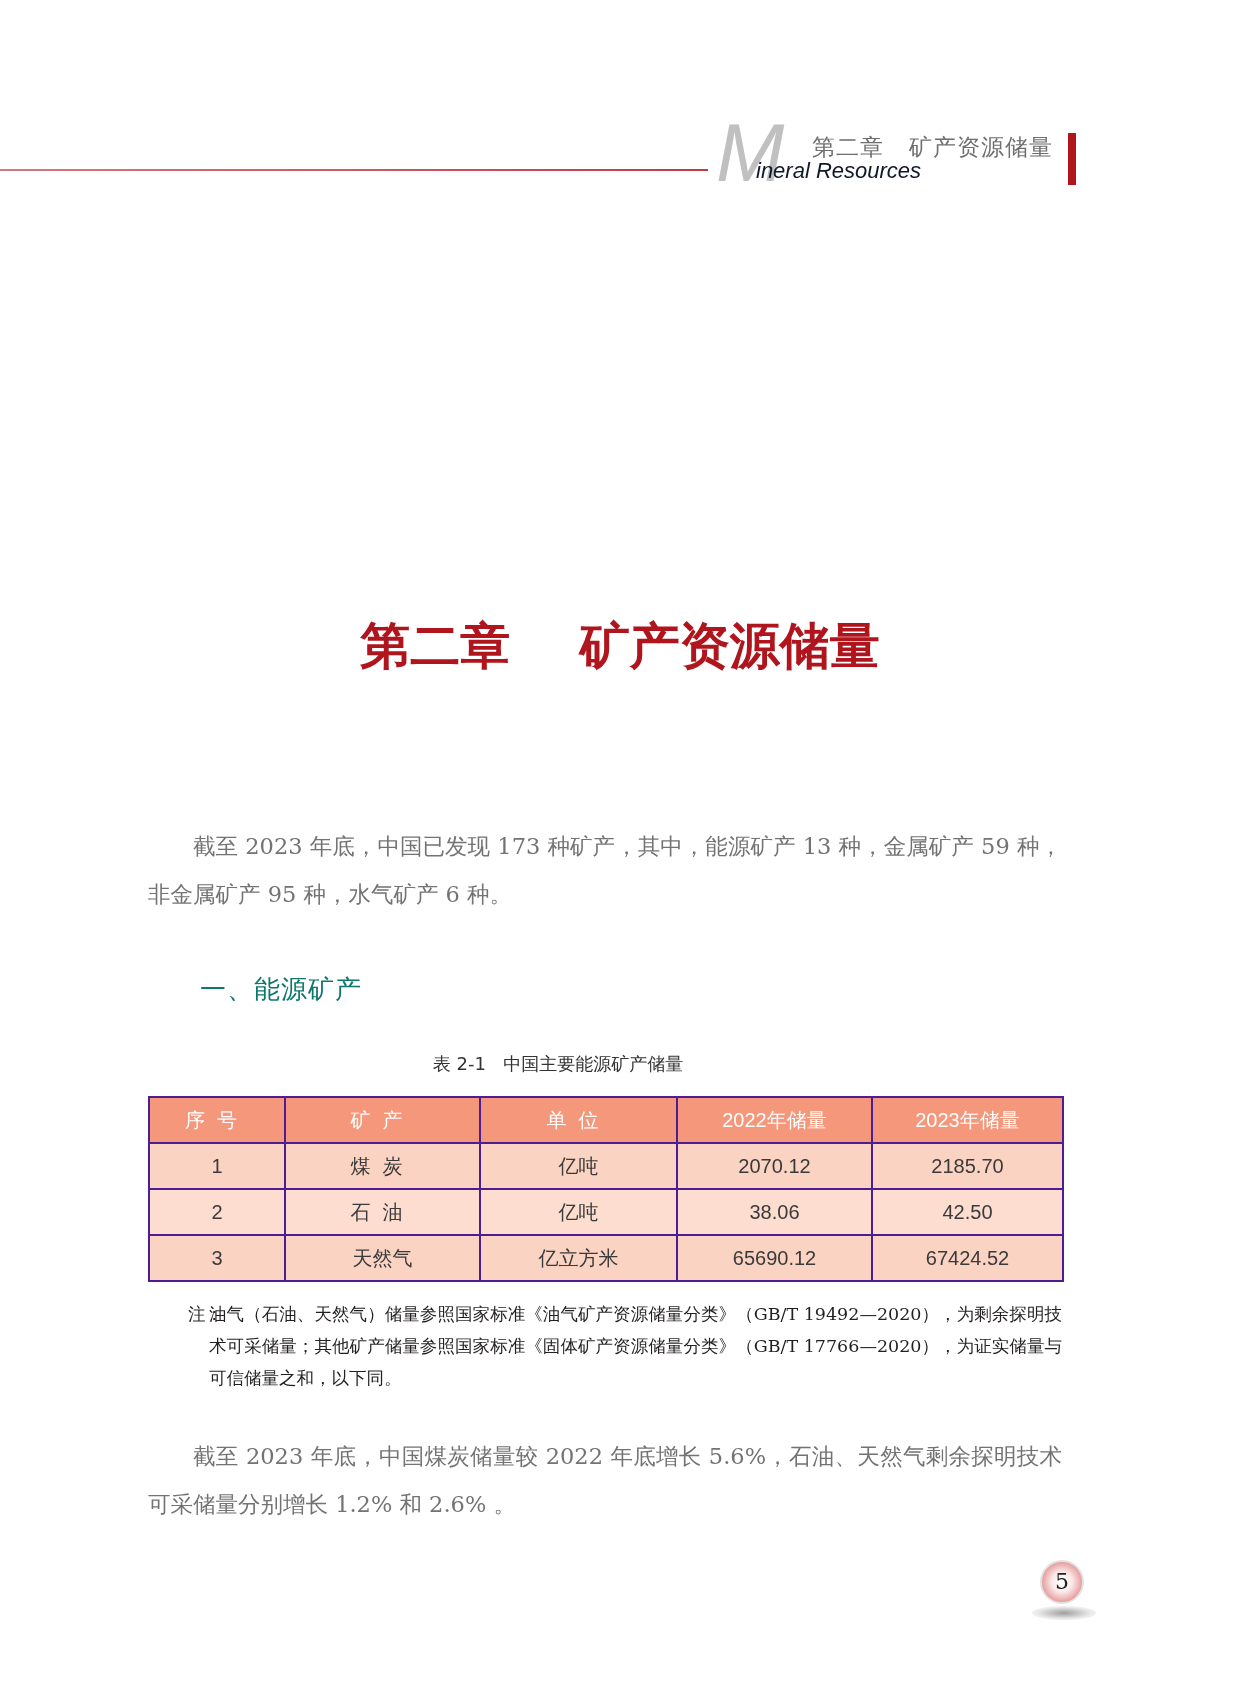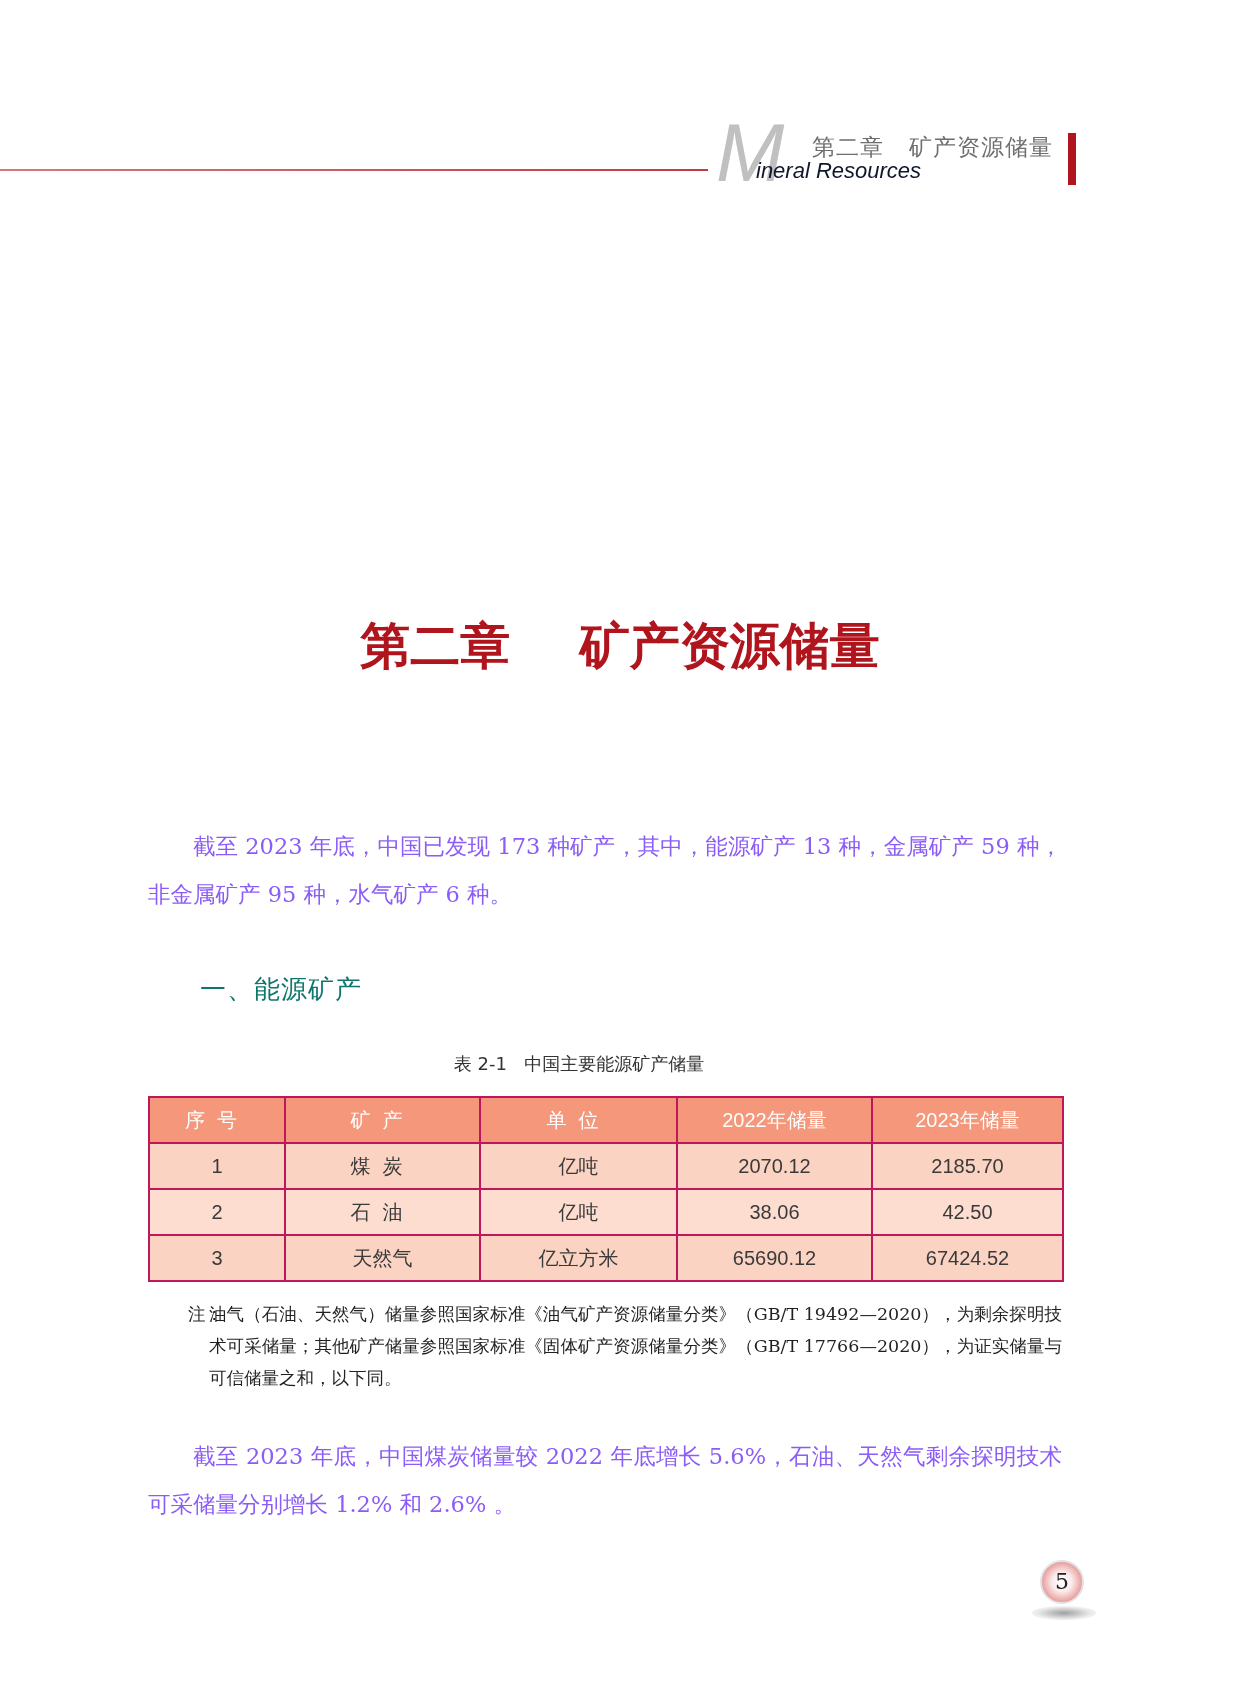--- a/index.html
+++ b/index.html
@@ -18,35 +18,35 @@
     line-height: 28px; color: #6e6e6e; white-space: pre; letter-spacing: 1px; }
   .hdr-en { left: 756px; top: 159px; font-family: "Liberation Sans", sans-serif; font-style: italic;
     font-size: 22px; line-height: 24px; color: #0f172a; }
   .hdr-bar { left: 1068px; top: 133px; width: 8px; height: 52px; background: #b0141c; }
 
   
   .main-title { left: 0; width: 1240px; top: 616px; text-align: center; font-family: "DejaVu Sans", sans-serif;
     font-weight: bold; font-size: 50px; line-height: 60px; color: #b0141c; white-space: pre; padding-left: 0; }
 
   
-  .para { left: 148px; width: 914px; font-size: 22.5px; line-height: 48px; color: #8b5cf6;
+  .para { left: 148px; width: 914px; font-size: 22.5px; line-height: 48px; color: #737373;
     text-indent: 45px; text-align: justify; }
   .p1 { top: 822px; }
   .p2 { top: 1432px; }
 
   .sec-heading { left: 200px; top: 972px; font-family: "DejaVu Sans", sans-serif; font-size: 26px;
     line-height: 34px; color: #0f766e; letter-spacing: 1px; }
 
   .tbl-caption { left: 0; width: 1116px; top: 1052px; text-align: center;
-    font-family: "DejaVu Sans", sans-serif; font-size: 18px; line-height: 24px; color: #333; white-space: pre; margin-left: 21px; }
+    font-family: "DejaVu Sans", sans-serif; font-size: 18px; line-height: 24px; color: #333; white-space: pre; }
 
   
   .tbl { left: 148px; top: 1096px; width: 914px; border-collapse: collapse; table-layout: fixed;
     font-family: "Liberation Sans", sans-serif; font-size: 20px; }
-  .tbl th, .tbl td { border: 2px solid #be185d; text-align: center; padding: 0; height: 44px; }
+  .tbl th, .tbl td { border: 2px solid #4c1d95; text-align: center; padding: 0; height: 44px; }
   .tbl th { background: #f4977a; color: #ffffff; font-weight: normal; }
   .tbl tr.odd td { background: #fbd3c2; color: #3a3a3a; }
   .tbl tr.even td { background: #fcddd0; color: #3a3a3a; }
   .tbl .cjk-spaced { letter-spacing: 12px; }
 
   .note { left: 188px; top: 1298px; width: 874px; font-size: 17.5px; line-height: 32px; color: #231f20; }
   .note-label { position: absolute; left: 0; top: 0; }
   .note-body { margin-left: 21px; display: block; text-align: justify; }
 
   

